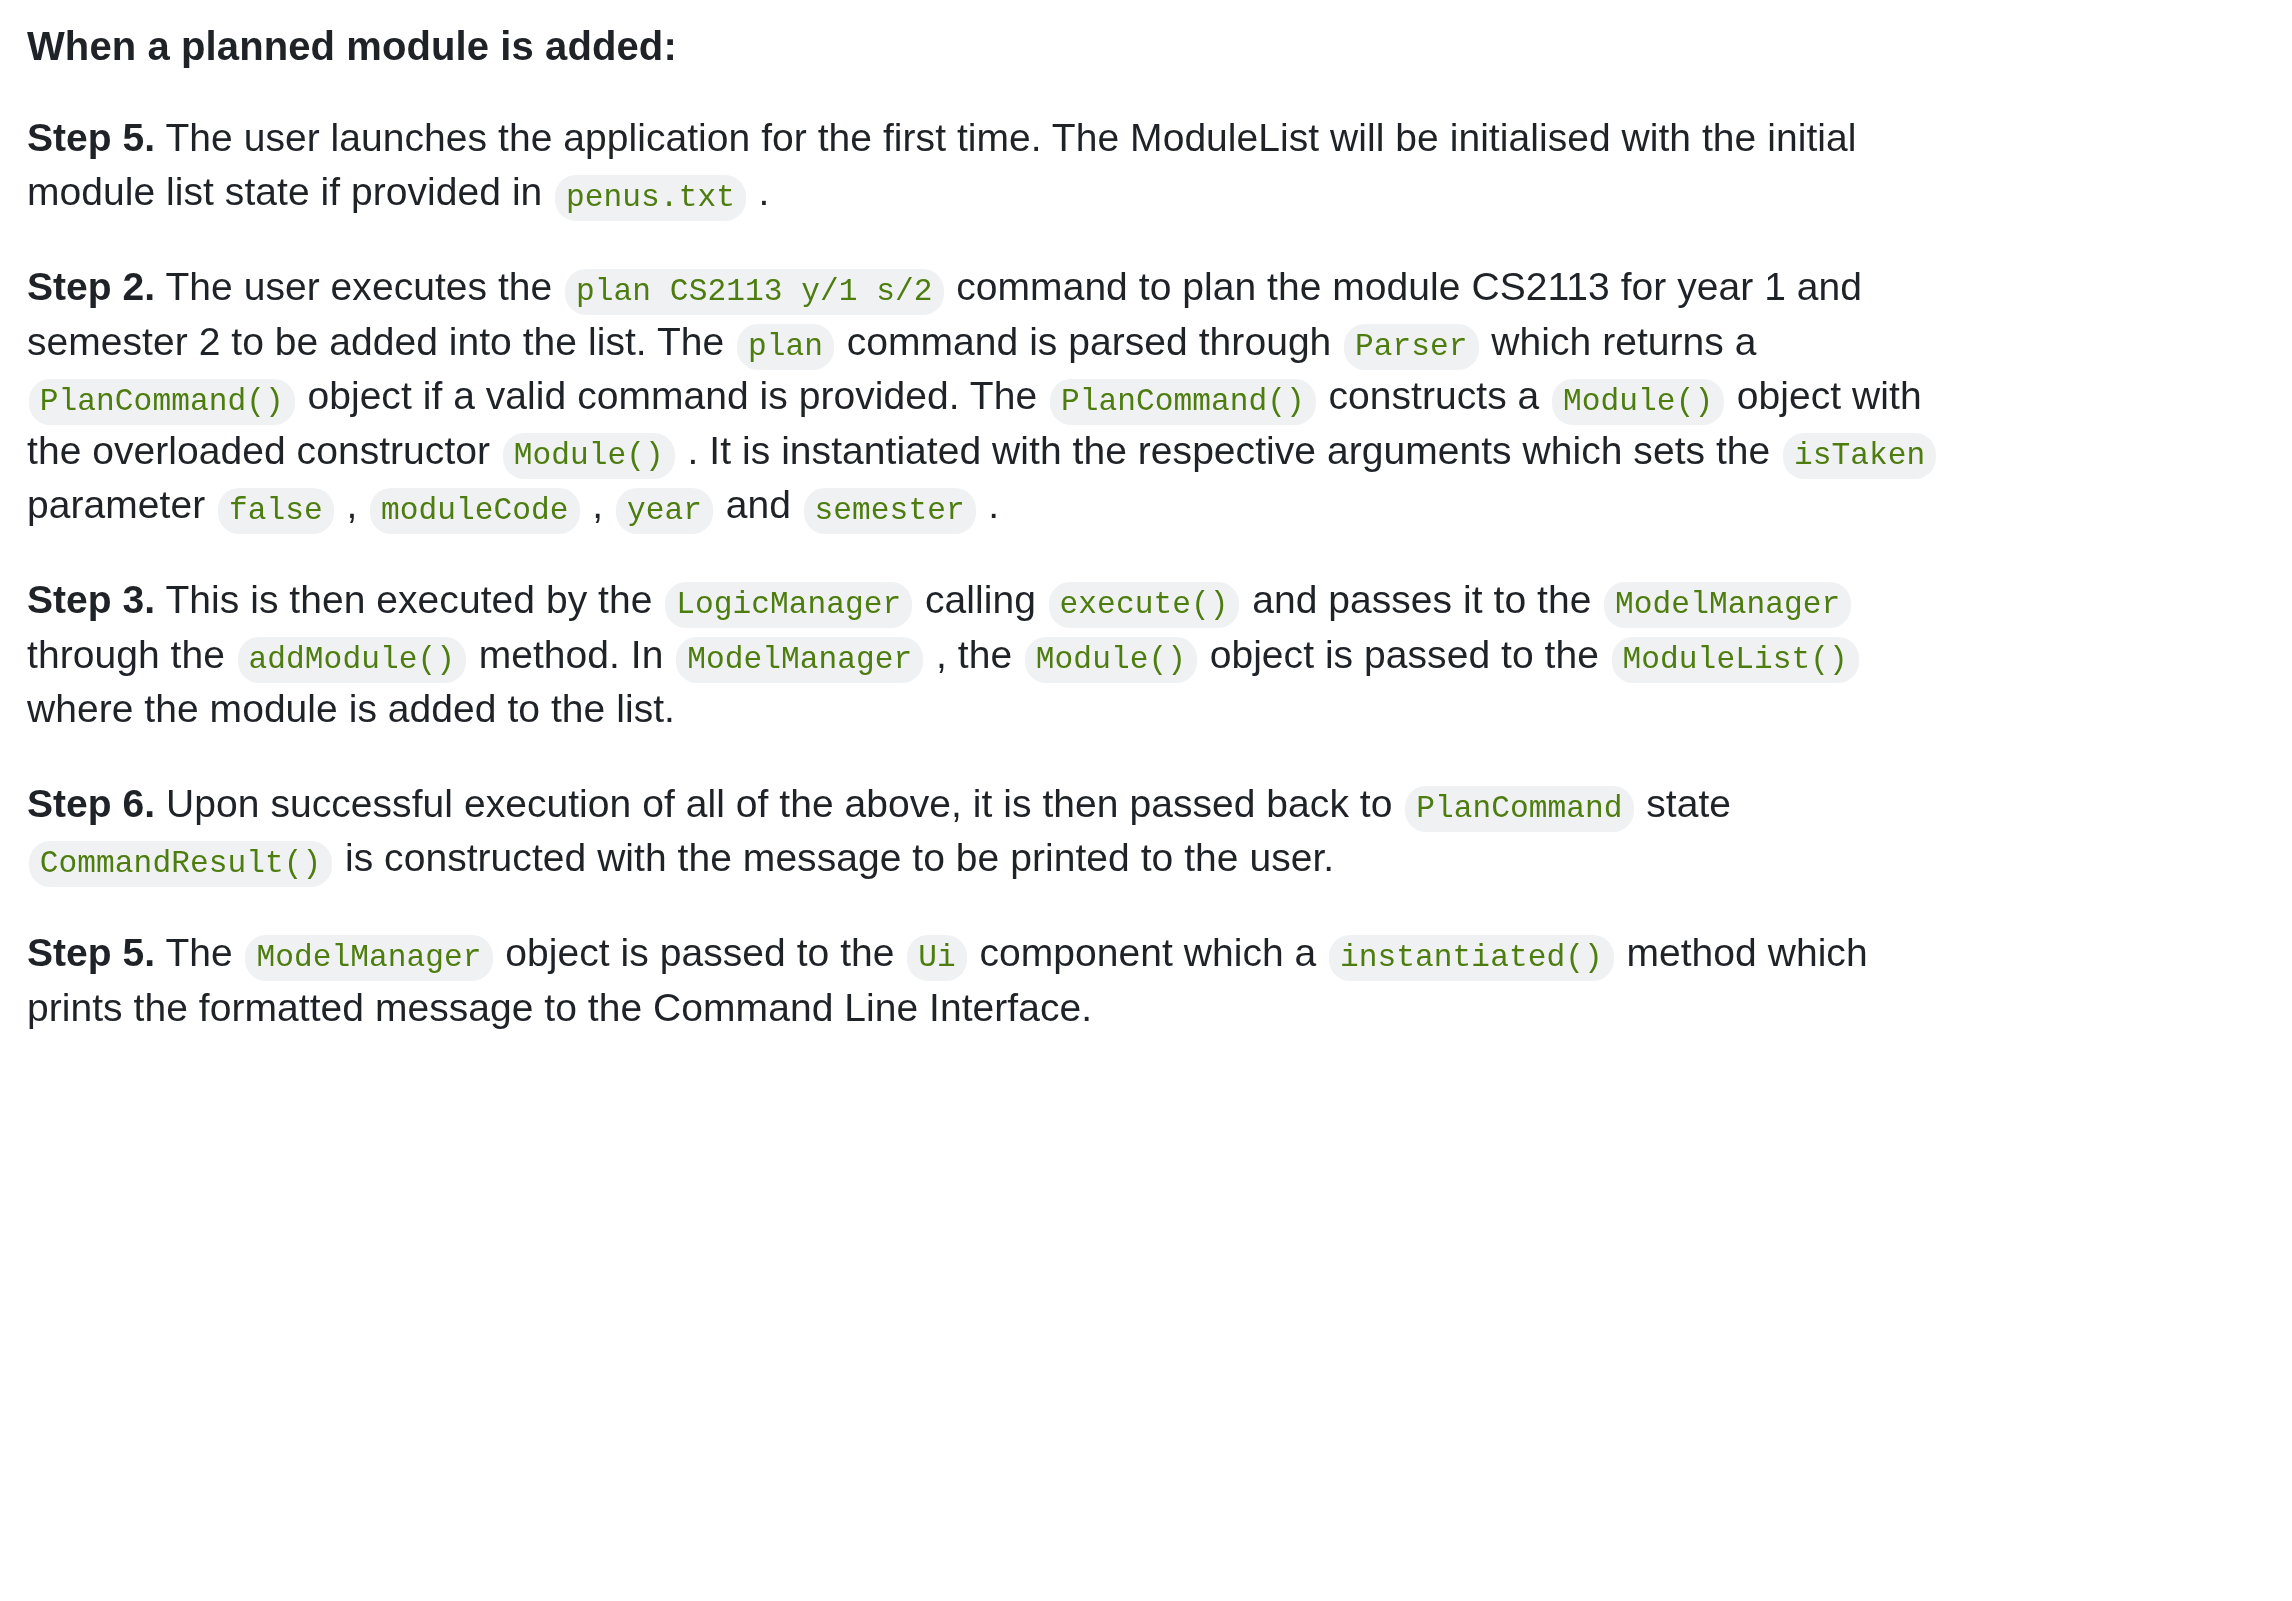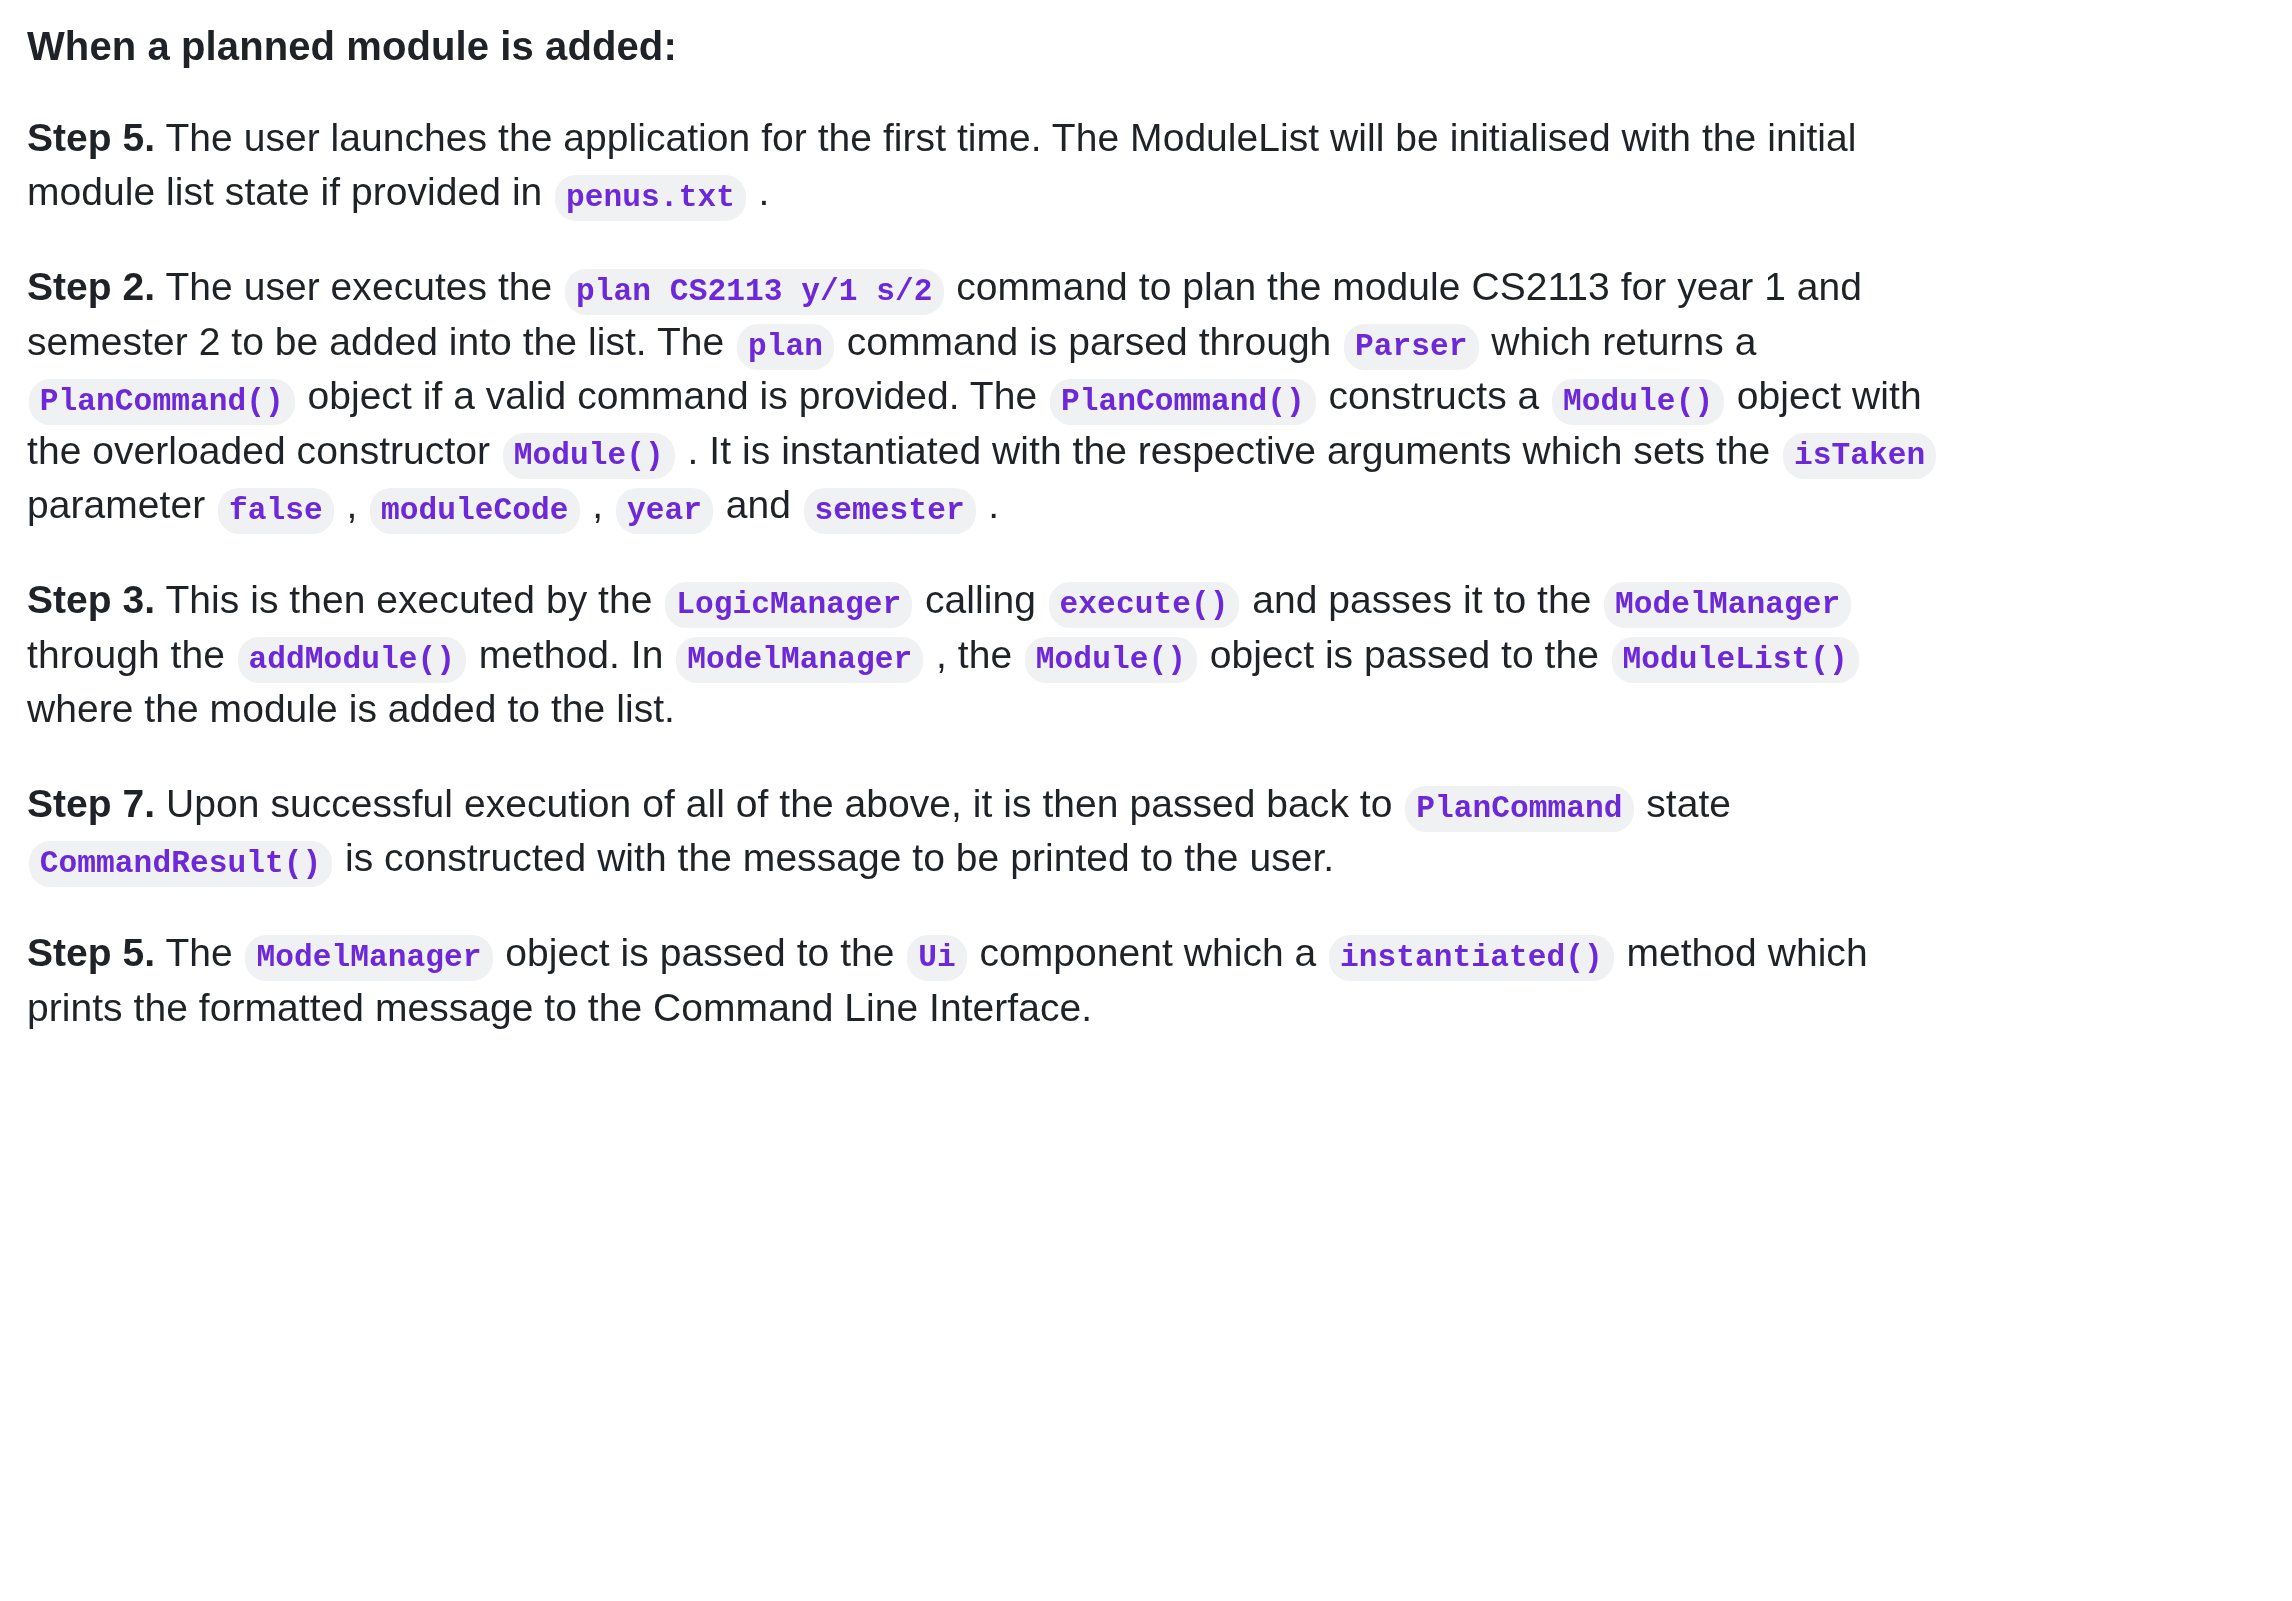--- a/index.html
+++ b/index.html
@@ -41,25 +41,24 @@
   .step-label {
     font-weight: 700;
     color: #1f2328;
   }
   code, .code {
     font-family: "Liberation Mono", "DejaVu Sans Mono", monospace;
     font-size: 0.80em;
     background-color: #f0f1f2;
     border-radius: 21px;
     padding: 4.5px 11px 6.4px 11px;
-    color: #6d28d9;
+    color: #4d7c0f;
     white-space: pre;
     margin: 0 1.8px;
     line-height: 1;
-    font-weight: bold;
   }
 </style>
 </head>
 <body>
 
 <div class="page">
 
   <h2 class="doc-heading">When a planned module is added:</h2>
 
   <div id="steps-container">
@@ -67,21 +66,21 @@
   <p class="para">
       <span class="step-label">Step 5.</span><span class="step-body"><span> The user launches the application for the first time. The ModuleList will be initialised with the initial module list state if provided in </span><code>penus.txt</code><span> .</span></span>
     </p>
       <p class="para">
       <span class="step-label">Step 2.</span><span class="step-body"><span> The user executes the </span><code>plan CS2113 y/1 s/2</code><span> command to plan the module CS2113 for year 1 and semester 2 to be added into the list. The </span><code>plan</code><span> command is parsed through </span><code>Parser</code><span> which returns a </span><code>PlanCommand()</code><span> object if a valid command is provided. The </span><code>PlanCommand()</code><span> constructs a </span><code>Module()</code><span> object with the overloaded constructor </span><code>Module()</code><span> . It is instantiated with the respective arguments which sets the </span><code>isTaken</code><span> parameter </span><code>false</code><span> , </span><code>moduleCode</code><span> , </span><code>year</code><span> and </span><code>semester</code><span> .</span></span>
     </p>
       <p class="para">
       <span class="step-label">Step 3.</span><span class="step-body"><span> This is then executed by the </span><code>LogicManager</code><span> calling </span><code>execute()</code><span> and passes it to the </span><code>ModelManager</code><span> through the </span><code>addModule()</code><span> method. In </span><code>ModelManager</code><span> , the </span><code>Module()</code><span> object is passed to the </span><code>ModuleList()</code><span> where the module is added to the list.</span></span>
     </p>
       <p class="para">
-      <span class="step-label">Step 7.</span><span class="step-body"><span> Upon successful execution of all of the above, it is then passed back to </span><code>PlanCommand</code><span> state </span><code>CommandResult()</code><span> is constructed with the message to be printed to the user.</span></span>
+      <span class="step-label">Step 6.</span><span class="step-body"><span> Upon successful execution of all of the above, it is then passed back to </span><code>PlanCommand</code><span> state </span><code>CommandResult()</code><span> is constructed with the message to be printed to the user.</span></span>
     </p>
       <p class="para">
       <span class="step-label">Step 5.</span><span class="step-body"><span> The </span><code>ModelManager</code><span> object is passed to the </span><code>Ui</code><span> component which a </span><code>instantiated()</code><span> method which prints the formatted message to the Command Line Interface.</span></span>
     </p>
     </div>
 
 </div>
 
 
 </body></html>

